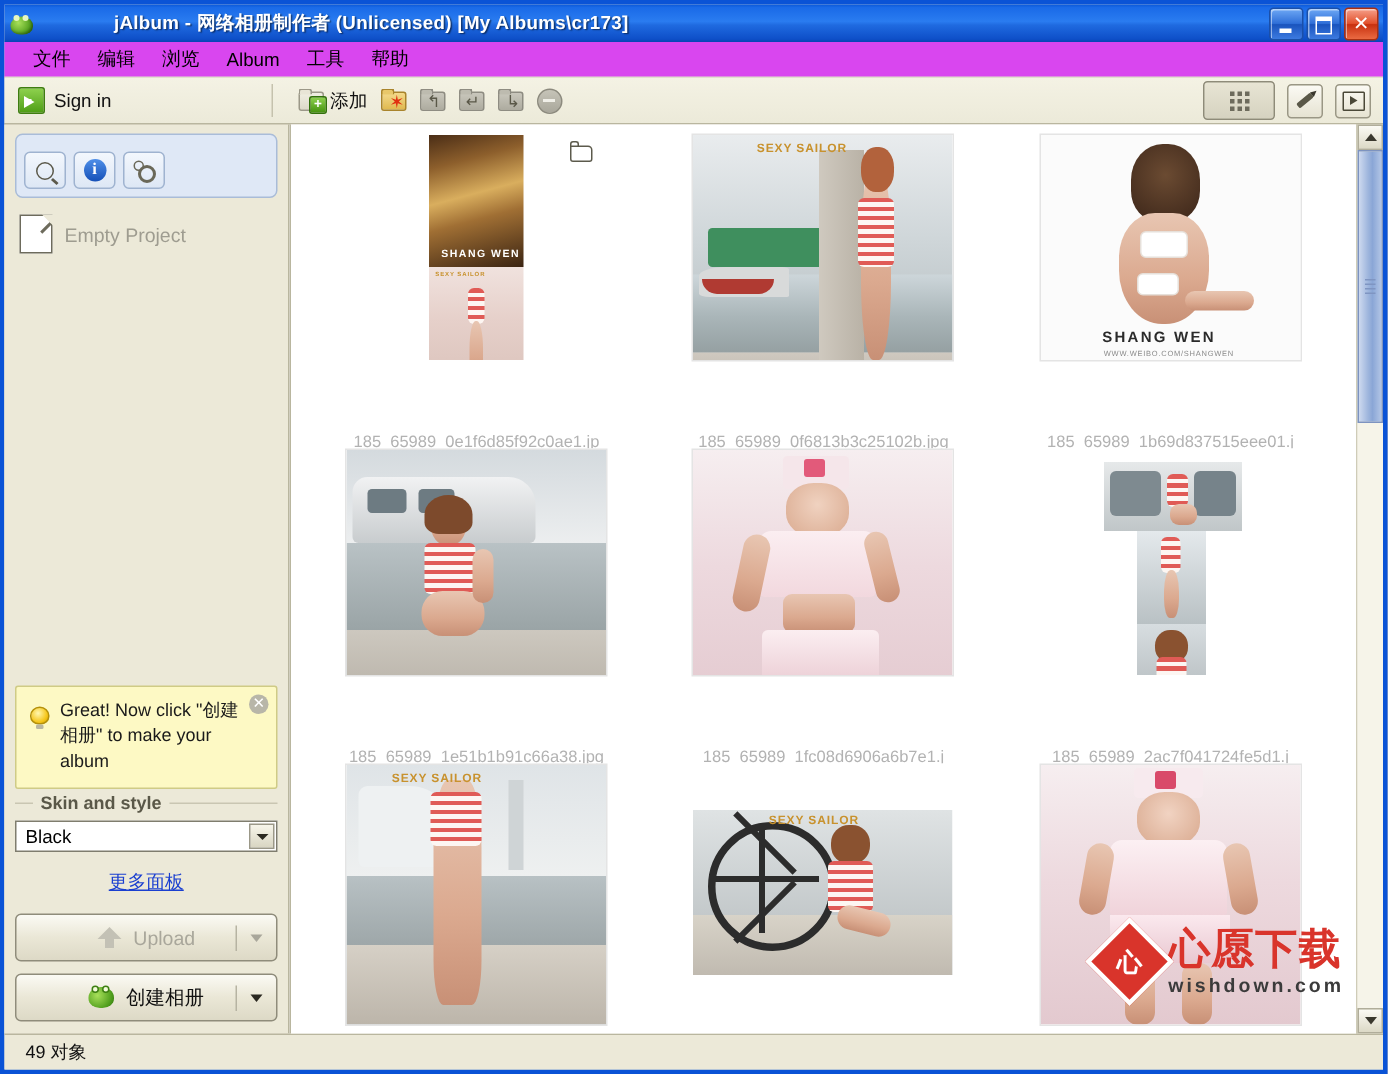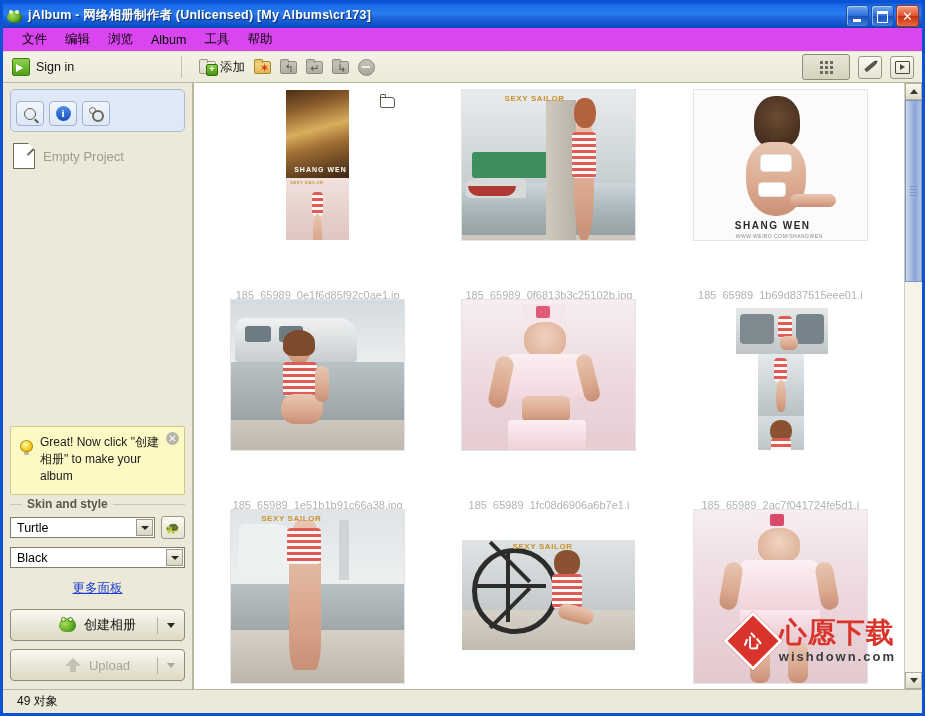--- a/index.html
+++ b/index.html
@@ -16,20 +16,21 @@
     box-sizing:border-box;
     display:flex;flex-direction:column;
   }
   
   .titlebar{
     height:25px;flex:0 0 25px;
     background:linear-gradient(to bottom,#0a58d8 0%,#1a6ae8 8%,#2a7cf0 45%,#1f6ae0 55%,#0e4fc8 92%,#0843b4 100%);
     display:flex;align-items:center;
     padding:0 2px 0 4px;
     position:relative;
+    gap:48px;
   }
   .title-icon{
     width:16px;height:16px;margin-right:5px;flex:0 0 16px;position:relative;
   }
   .frog{
     width:15px;height:12px;border-radius:50% 50% 45% 45%;
     background:radial-gradient(circle at 35% 35%,#a8e05a,#4d9c1b 70%,#2f6b10);
     position:absolute;top:3px;left:0;
     box-shadow:inset -1px -1px 2px rgba(0,0,0,.35);
   }
@@ -547,51 +548,42 @@
       <div class="tip">
         <div class="bulb"></div>
         <div class="tip-txt">Great! Now click "创建相册" to make your album</div>
         <div class="tip-close">✕</div>
       </div>
 
       <div class="grp">
         <span>Skin and style</span>
       </div>
 
-      <div class="selwrap">
-        <div class="sel">
-          <span>Turtle</span>
-          <div class="dd">
-              <i></i>
-            </div>
-        </div>
-        <div class="skinico">🐢</div>
-      </div>
 
       <div class="selwrap">
         <div class="sel">
           <span>Black</span>
           <div class="dd">
               <i></i>
             </div>
         </div>
       </div>
 
       <div class="morelink">更多面板</div>
 
+      <div class="bigbtn disabled">
+        <div class="uparrow"></div>
+        <div class="lbl">Upload</div>
+        <div class="sepv"></div>
+        <div class="dcaret"></div>
+      </div>
+
       <div class="bigbtn">
         <div class="frog2"></div>
         <div class="lbl">创建相册</div>
-        <div class="sepv"></div>
-        <div class="dcaret"></div>
-      </div>
-
-      <div class="bigbtn disabled">
-        <div class="uparrow"></div>
-        <div class="lbl">Upload</div>
         <div class="sepv"></div>
         <div class="dcaret"></div>
       </div>
     </div>
 
     <div class="main">
       <div class="gridwrap">
         <div class="grid">
 
           <div class="cell">

